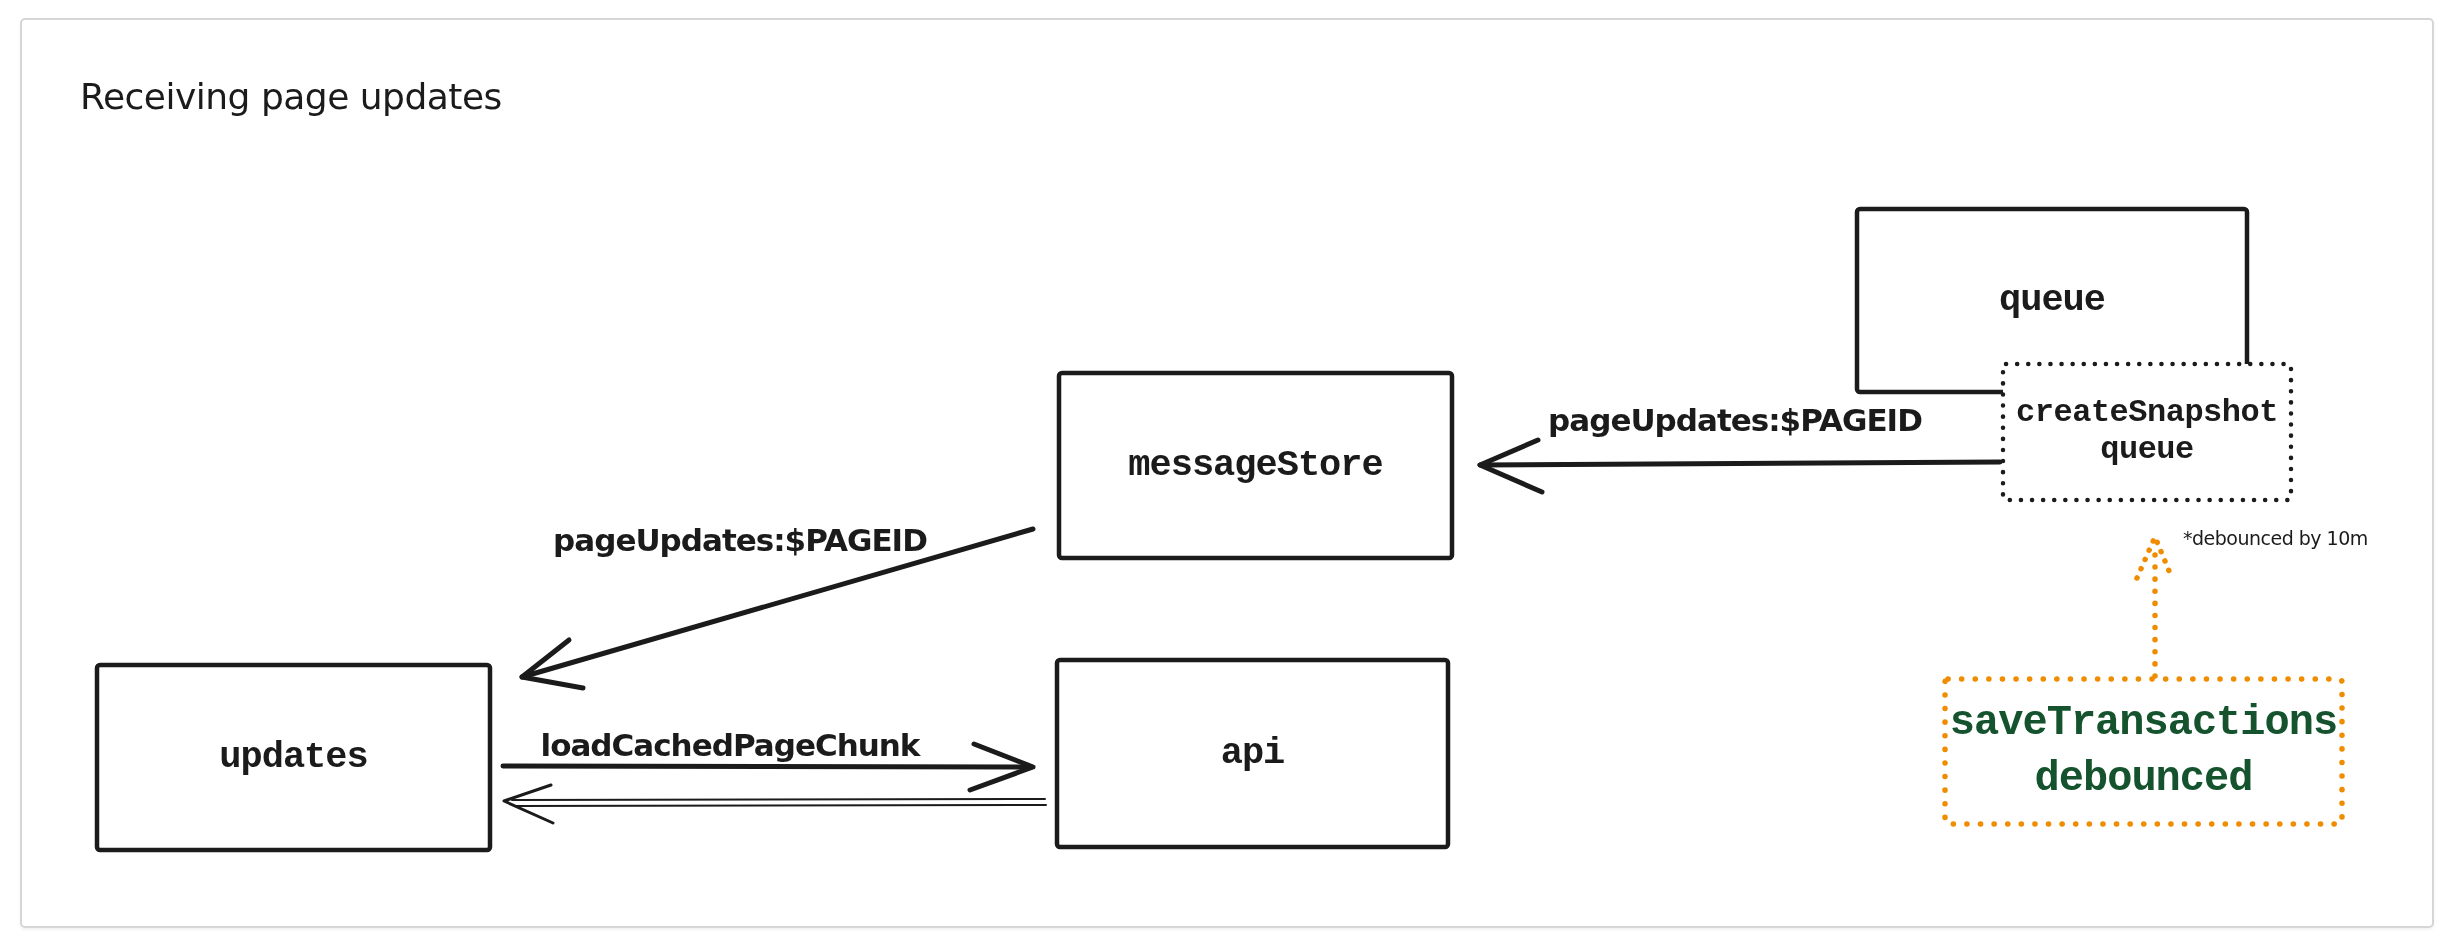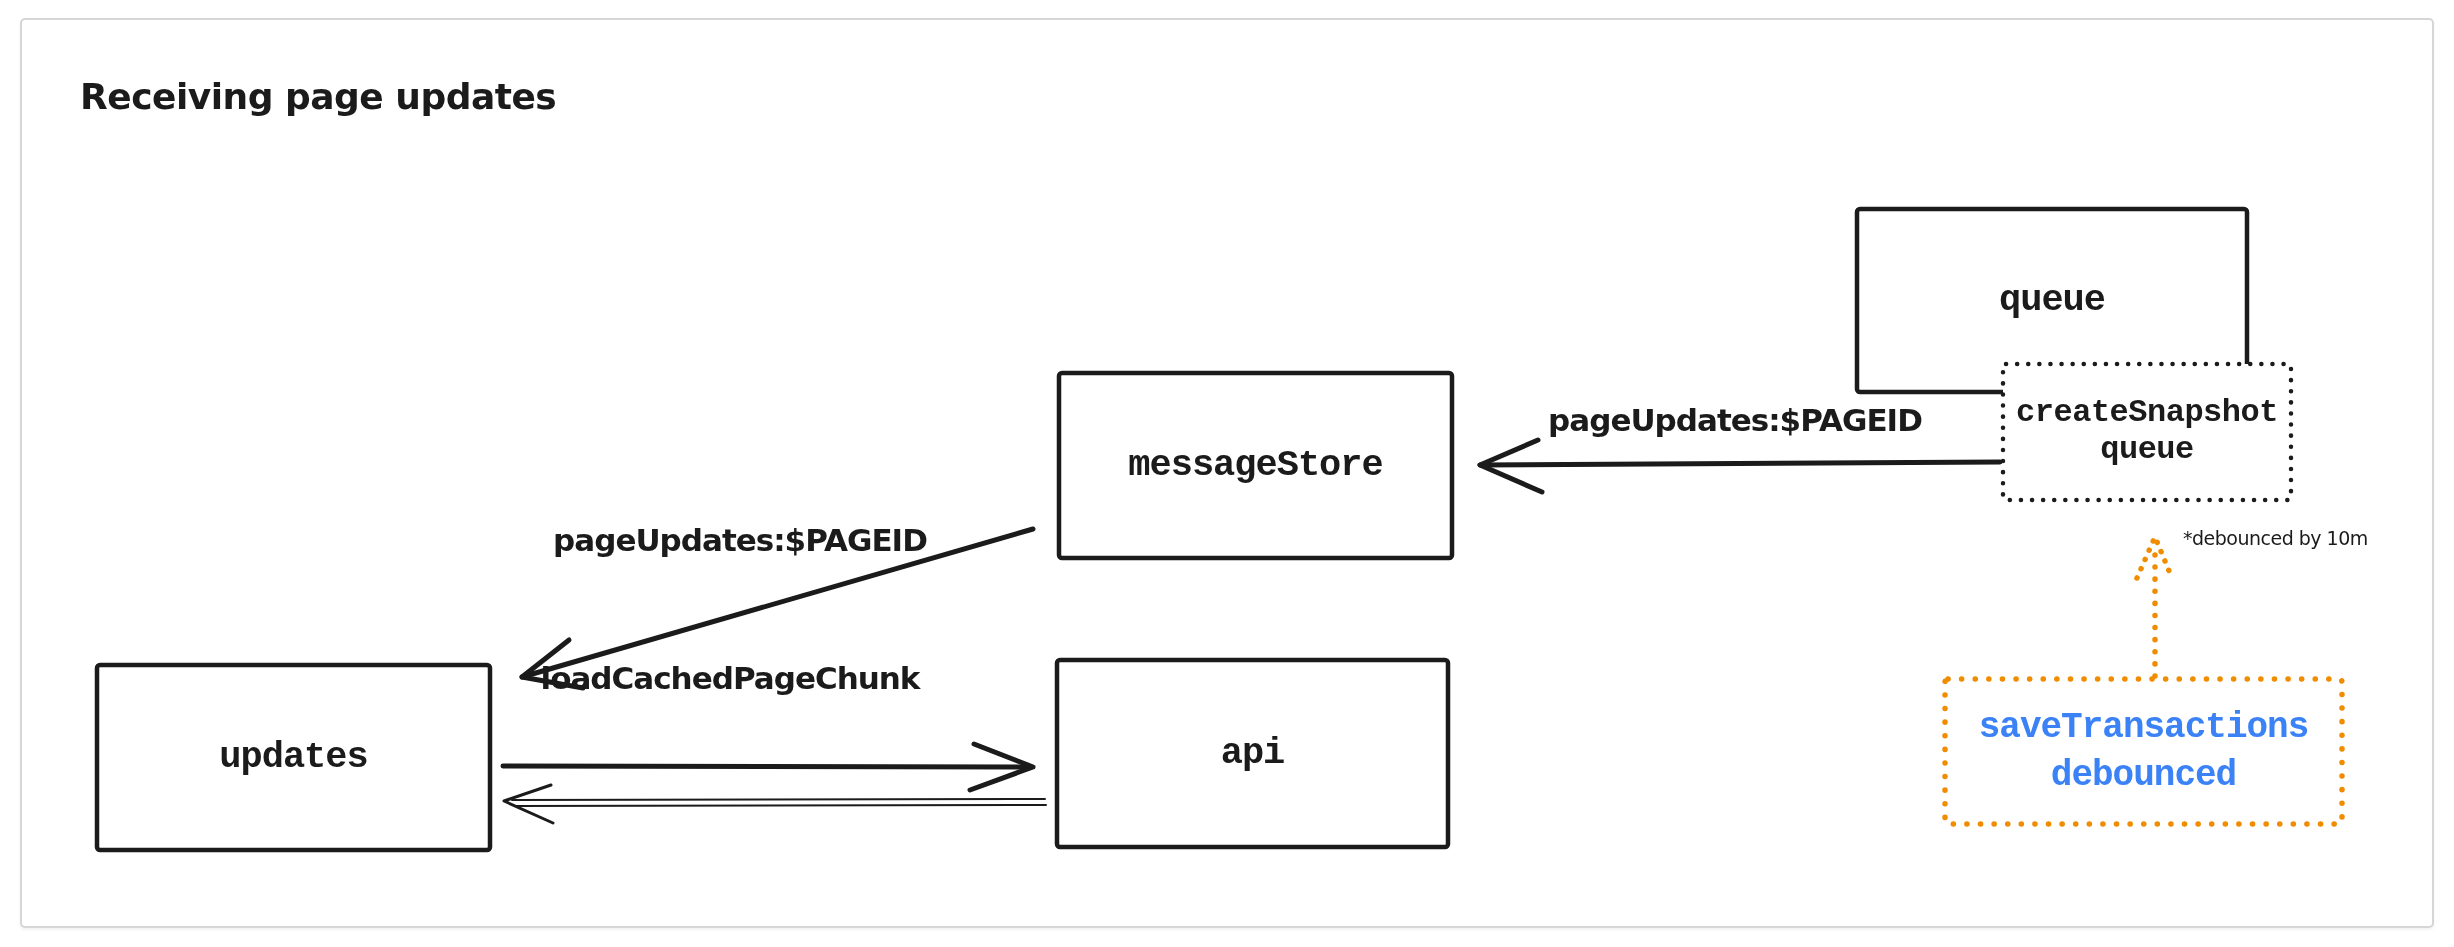--- a/index.html
+++ b/index.html
@@ -9,29 +9,29 @@
     color:#1b1b1b;
   }
   .canvas-frame{
     position:absolute;left:20px;top:18px;width:2410px;height:906px;
     background:#ffffff;border:2px solid #d6d6d9;border-radius:5px;
     box-shadow:0 2px 3px rgba(0,0,0,.05);
   }
   svg.diagram{position:absolute;left:0;top:0;width:2454px;height:947px;}
   .txt{position:absolute;z-index:3;}
   .page-title{
-    left:80px;top:76px;font-size:36px;font-weight:bold;letter-spacing:-.5px;
+    left:80px;top:76px;font-size:36px;font-weight:normal;letter-spacing:-.5px;
   }
   .node-label{
     display:flex;flex-direction:column;align-items:center;justify-content:center;
     text-align:center;font-weight:bold;letter-spacing:-1px;line-height:1.28;font-family:Liberation Mono, monospace;
   }
   .node-label.big{font-size:37px;}
   .node-label.small{font-size:32px;line-height:1.15;letter-spacing:-.5px;}
-  .node-label.orange{font-size:36px;color:#3b82f6;line-height:1.33;}
+  .node-label.orange{font-size:42px;color:#14532d;line-height:1.33;}
   .edge-label{
     font-size:31px;font-weight:bold;text-align:center;letter-spacing:-1px;white-space:nowrap;
   }
   .note-label{font-size:19px;font-weight:normal;letter-spacing:-.5px;white-space:nowrap;}
 </style>
 </head>
 <body>
 
 <div class="canvas-frame"></div>
 
@@ -86,15 +86,15 @@
 
 <div class="txt node-label orange" style="left:1945px;top:679px;width:397px;height:145px;">
   <div>saveTransactions</div>
   <div>debounced</div>
 </div>
 
 <div class="txt edge-label" style="left:1520px;top:402px;width:430px;">pageUpdates:$PAGEID</div>
 
 <div class="txt edge-label" style="left:500px;top:522px;width:480px;">pageUpdates:$PAGEID</div>
 
-<div class="txt edge-label" style="left:520px;top:660px;width:420px;">loadCachedPageChunk</div>
+<div class="txt edge-label" style="left:520px;top:727px;width:420px;">loadCachedPageChunk</div>
 
 <div class="txt note-label" style="left:2183px;top:527px;">*debounced by 10m</div>
 
 </body></html>

